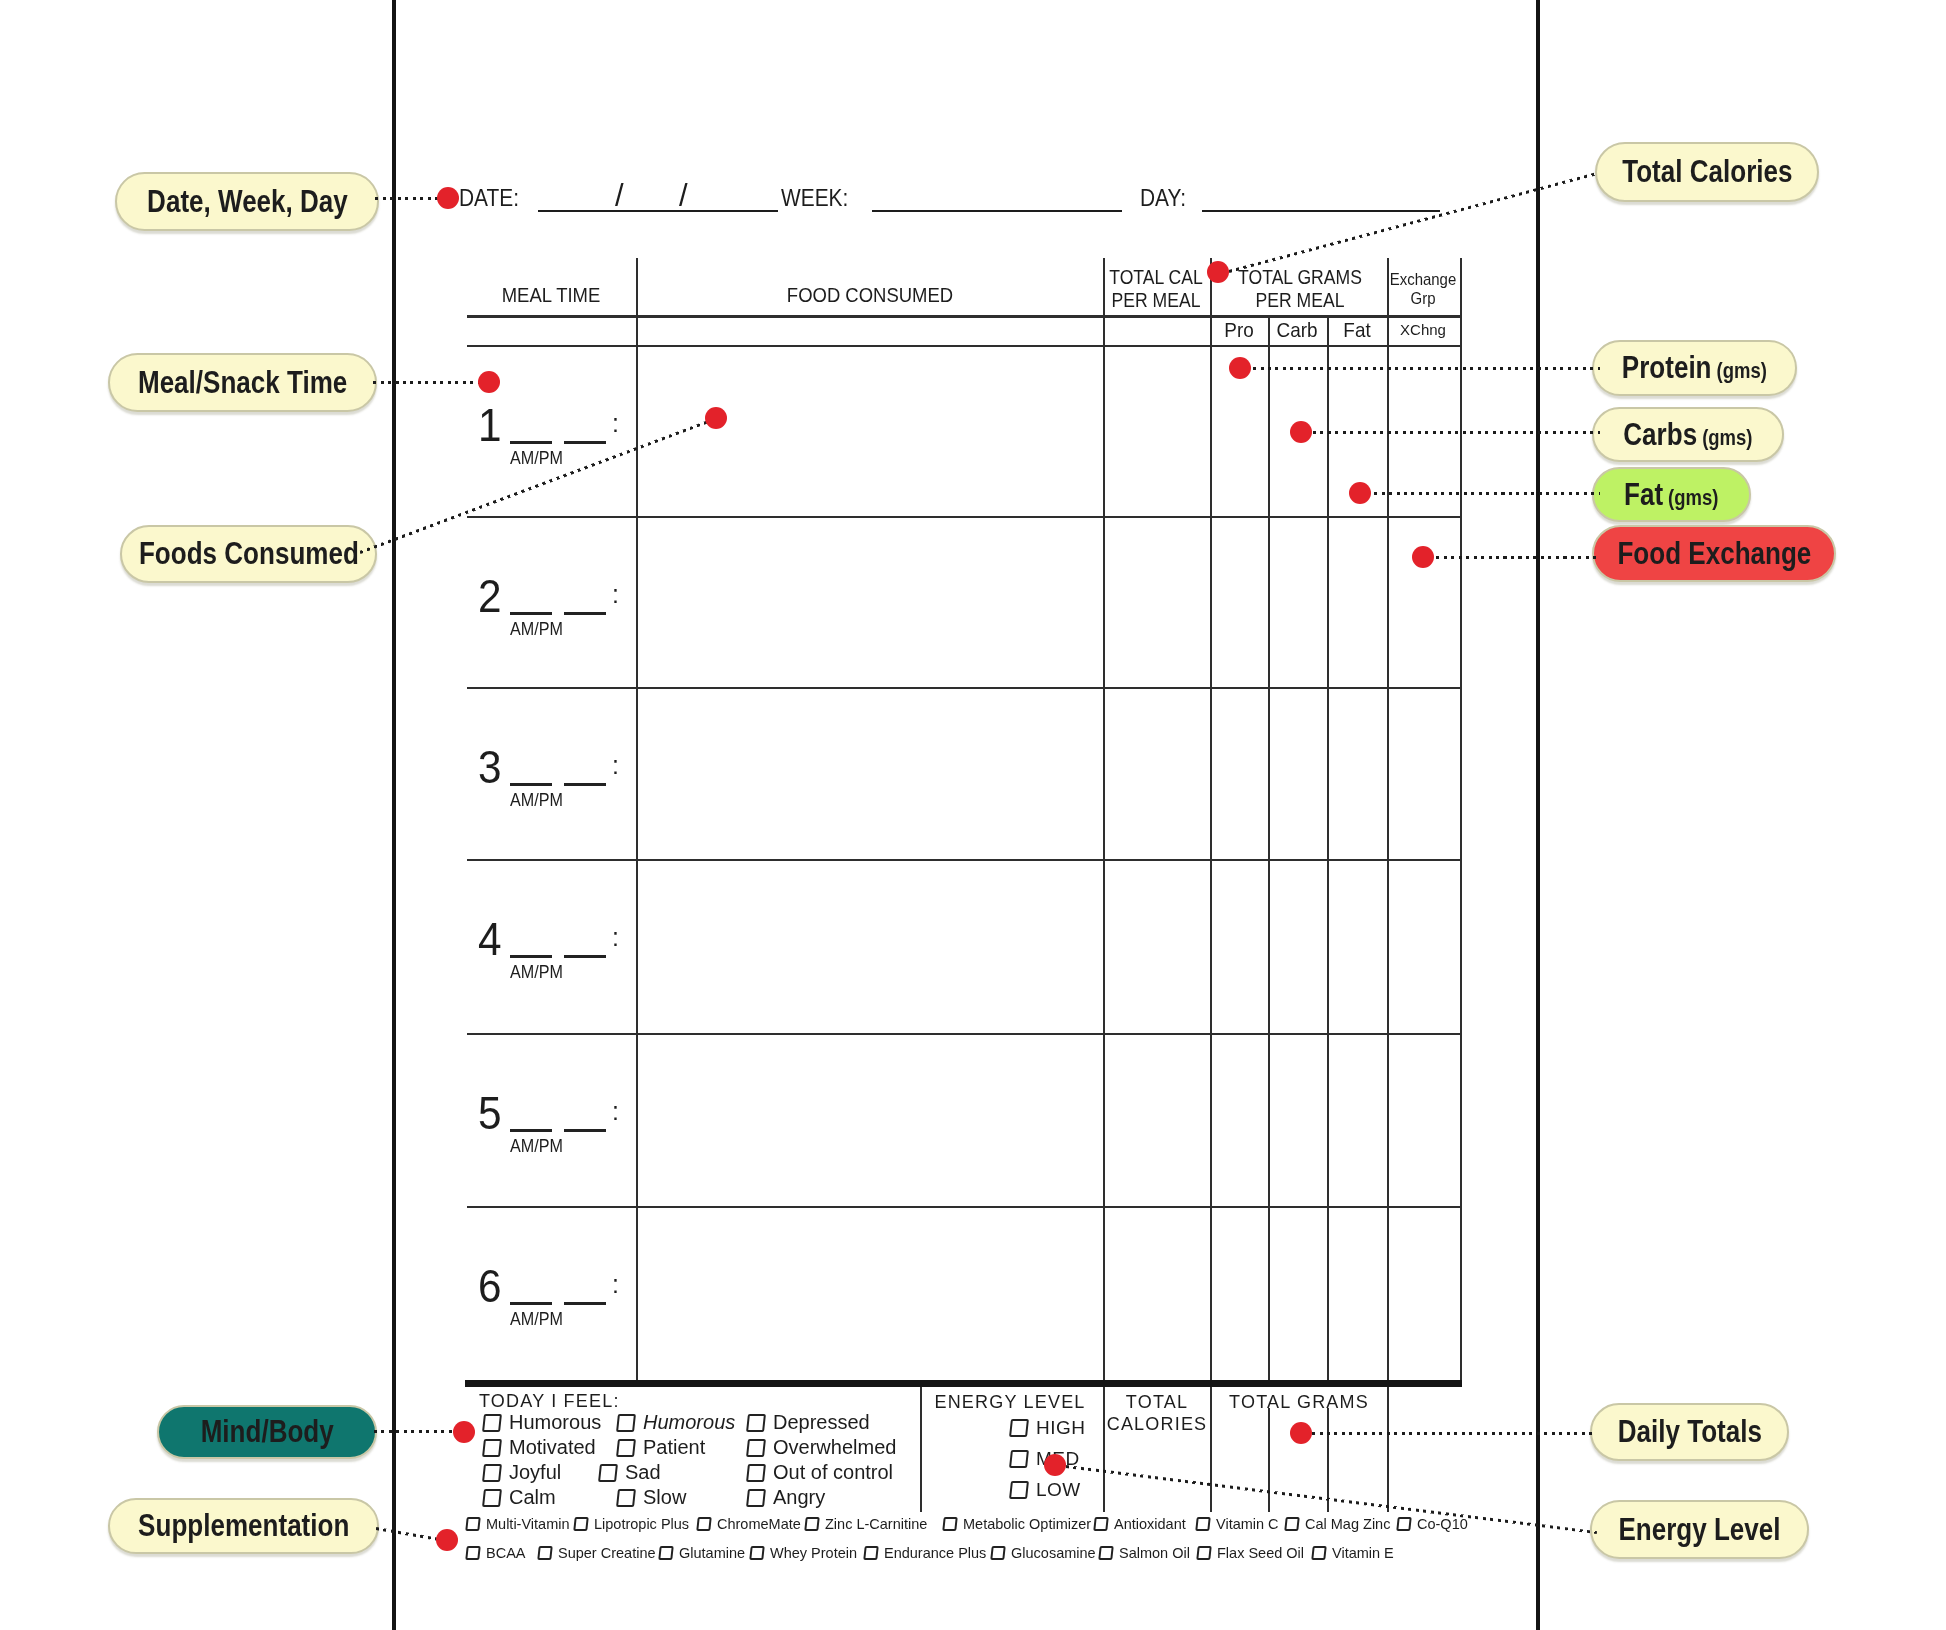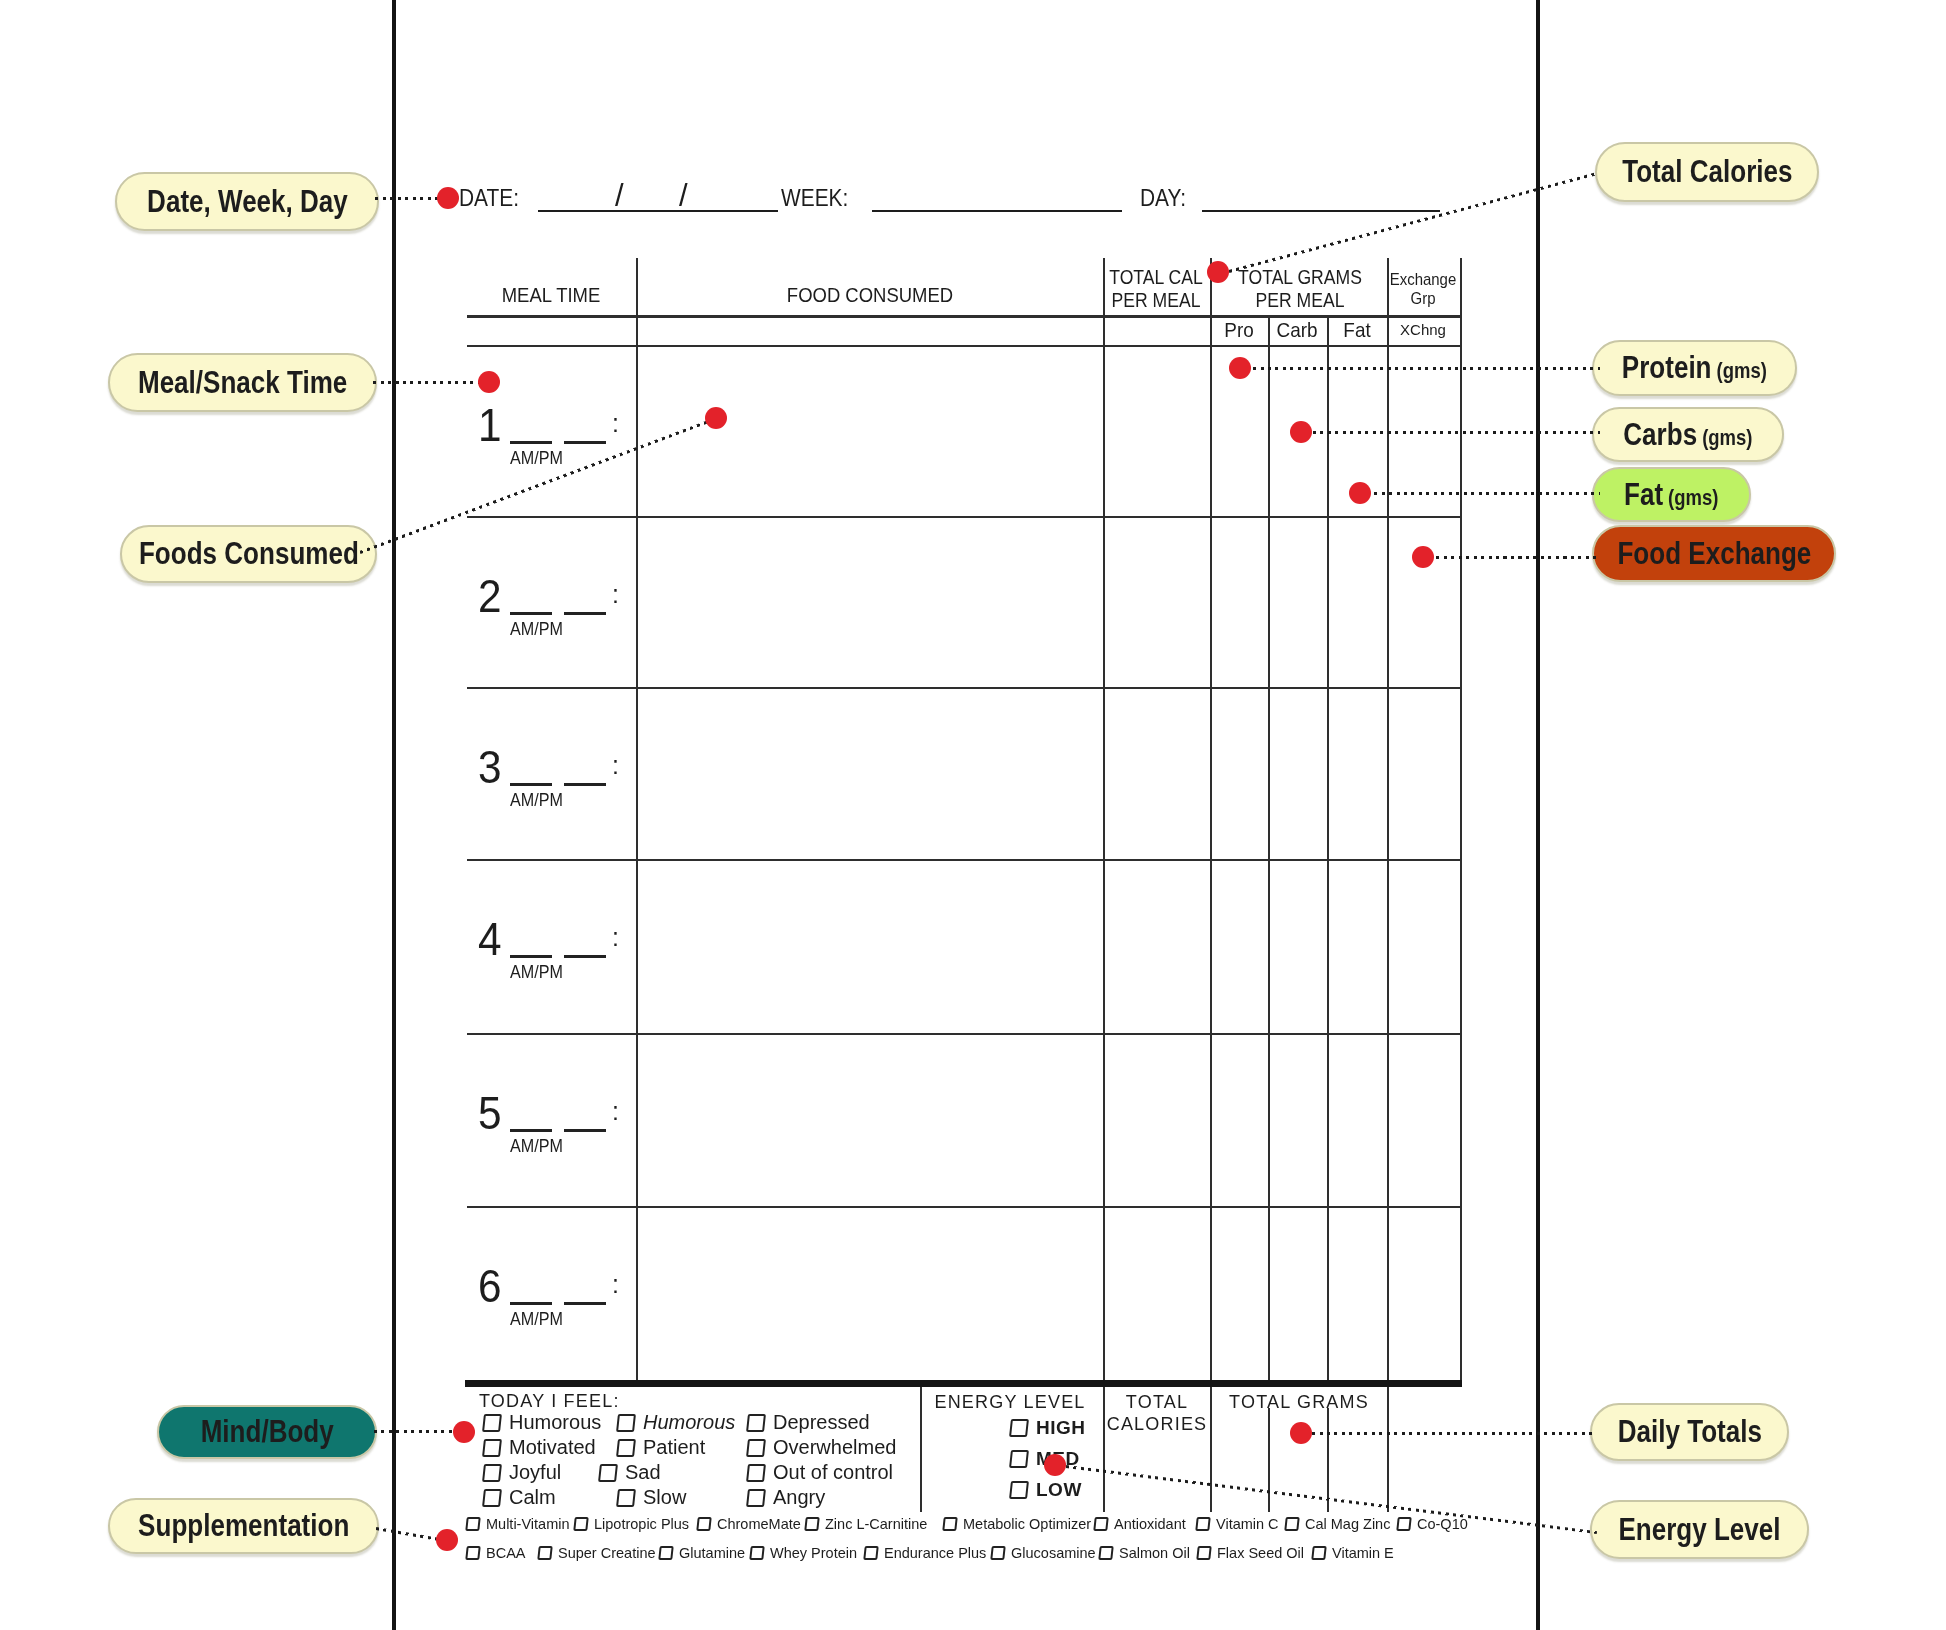--- a/index.html
+++ b/index.html
@@ -25,21 +25,21 @@
   .hline.heavy{height:7px;background:#151515;}
   .meal-label{position:absolute;left:478px;width:170px;height:120px;}
   .meal-num{position:absolute;left:0;top:0;font-size:47px;font-weight:400;transform:scaleX(0.9);transform-origin:0 0;}
   .meal-blank{position:absolute;top:10px;width:42px;height:34px;border-bottom:3px solid #222;}
   .meal-colon{position:absolute;left:134px;top:12px;font-size:25px;}
   .meal-ampm{position:absolute;left:32px;top:50px;font-size:19px;transform:scaleX(0.85);transform-origin:0 0;}
   .cell{position:absolute;background:transparent;}
   .sec-head{position:absolute;font-size:18px;letter-spacing:1.2px;white-space:nowrap;}
   .sec-head.center{transform:translateX(-50%);text-align:center;line-height:22px;}
   .chk-item{position:absolute;display:flex;align-items:center;gap:8px;font-size:20px;white-space:nowrap;}
-  .chk-item.bold{font-weight:bold;font-size:19px;letter-spacing:0.5px;padding-left:44px;}
+  .chk-item.bold{font-weight:normal;font-size:19px;letter-spacing:0.5px;padding-left:44px;}
   .cb{display:inline-block;width:14px;height:14px;border:2.5px solid #222;border-radius:2px;
       background:#fff;transform:skewX(-6deg);flex:none;}
   .supp-item{position:absolute;display:flex;align-items:center;gap:6px;font-size:14.5px;white-space:nowrap;}
   .cb.small{width:10px;height:10px;border-width:2px;}
   .pill{position:absolute;border-radius:30px;display:flex;align-items:center;justify-content:center;
         font-weight:bold;font-size:31px;white-space:nowrap;box-shadow:0 3px 2px rgba(110,110,80,0.25);}
   .pill .inner{display:inline-block;transform:scaleX(0.84);}
   .pill .suffix{font-size:22px;font-weight:600;margin-left:6px;}
   .dot{position:absolute;width:22px;height:22px;border-radius:50%;transform:translate(-50%,-50%);}
   .dotline{position:absolute;height:3px;transform-origin:0 50%;
@@ -350,21 +350,21 @@
       <div class="pill" style="left: 1592px; top: 407px; width: 188px; height: 51px; background: rgb(251, 248, 205); border: 2px solid rgb(201, 199, 166);">
         <span class="inner"><span>Carbs</span><span class="suffix">(gms)</span></span>
       </div>
       <div class="dotline" style="left: 1313px; top: 431px; width: 287px; transform: rotate(0deg);"></div>
       <div class="dot" style="left: 1301px; top: 432px; background: rgb(227, 34, 42);"></div>
       <div class="pill" style="left: 1592px; top: 467px; width: 155px; height: 51px; background: #bef264; border: 2px solid rgb(201, 199, 166);">
         <span class="inner"><span>Fat</span><span class="suffix">(gms)</span></span>
       </div>
       <div class="dotline" style="left: 1374px; top: 492px; width: 226px; transform: rotate(0deg);"></div>
       <div class="dot" style="left: 1360px; top: 493px; background: rgb(227, 34, 42);"></div>
-      <div class="pill" style="left: 1592px; top: 525px; width: 240px; height: 53px; background: #c2410c; border: 2px solid rgb(201, 199, 166);">
+      <div class="pill" style="left: 1592px; top: 525px; width: 240px; height: 53px; background: #ef4444; border: 2px solid rgb(201, 199, 166);">
         <span class="inner"><span>Food Exchange</span></span>
       </div>
       <div class="dotline" style="left: 1436px; top: 556px; width: 161px; transform: rotate(0deg);"></div>
       <div class="dot" style="left: 1423px; top: 557px; background: rgb(227, 34, 42);"></div>
       <div class="pill" style="left: 157px; top: 1405px; width: 216px; height: 50px; background: #0f766e; border: 2px solid rgb(201, 199, 166);">
         <span class="inner"><span>Mind/Body</span></span>
       </div>
       <div class="dotline" style="left: 374px; top: 1430px; width: 91px; transform: rotate(0deg);"></div>
       <div class="dot" style="left: 464px; top: 1432px; background: rgb(227, 34, 42);"></div>
       <div class="pill" style="left: 108px; top: 1498px; width: 267px; height: 52px; background: rgb(251, 248, 205); border: 2px solid rgb(201, 199, 166);">

